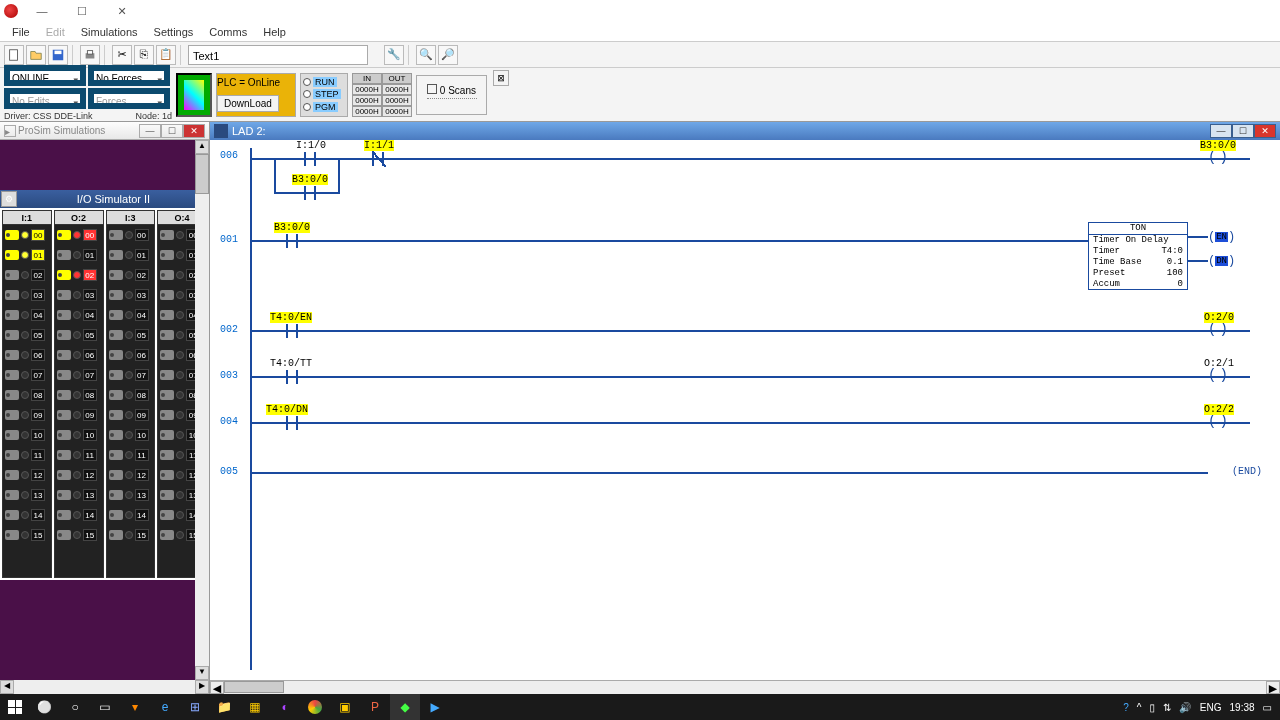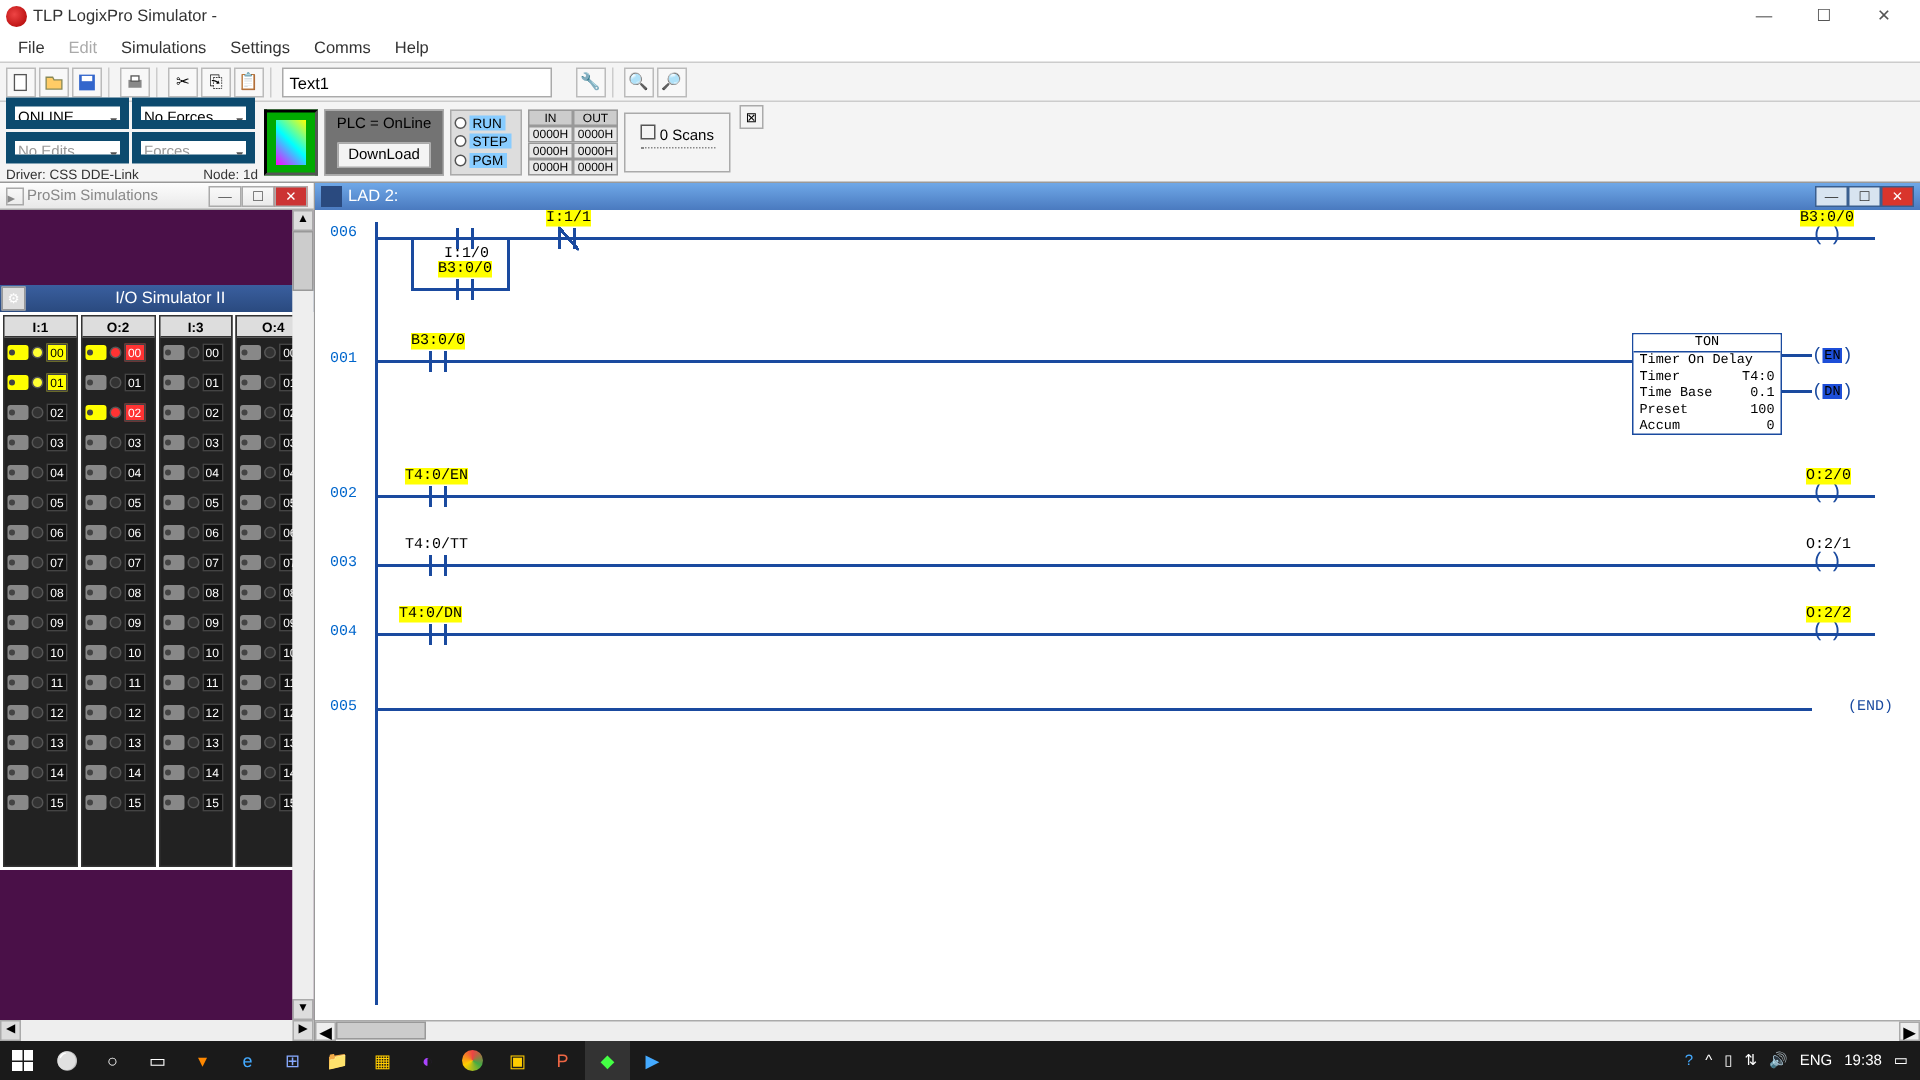--- a/index.html
+++ b/index.html
@@ -21,21 +21,21 @@
   .toolbar .textfield { flex: 0 0 180px; height: 20px; border: 1px solid #aaa; background: #fff; padding: 0 4px; line-height: 20px; }
   
   .ctrlrow { height: 54px; background: #f4f4f4; display: flex; align-items: center; padding: 2px 4px; border-bottom: 1px solid #999; gap: 4px; }
   .ctrlcol { display: flex; flex-direction: column; gap: 2px; }
   .combo { width: 82px; height: 21px; border: 6px solid #0c4a6e; background: #fff; padding: 0 2px; line-height: 16px; font-size: 10px; position: relative; overflow: hidden; }
   .combo::after { content: "▾"; position: absolute; right: 2px; top: 1px; font-size: 9px; color: #555; }
   .combo.disabled { color: #999; }
   .driverline { width: 168px; height: 14px; font-size: 9px; color: #333; display: flex; white-space: nowrap; }
   .plcchip { width: 36px; height: 44px; background: #0a0; border: 2px inset #555; display: flex; align-items: center; justify-content: center; }
   .plcchip-inner { width: 20px; height: 30px; background: linear-gradient(45deg, #f0f, #0ff, #ff0); }
-  .plcstatus { width: 80px; height: 44px; border: 1px solid #aaa; display: flex; flex-direction: column; align-items: center; justify-content: space-around; background: #737373; }
+  .plcstatus { width: 80px; height: 44px; border: 1px solid #aaa; display: flex; flex-direction: column; align-items: flex-start; justify-content: space-around; background: #eab308; }
   .plcstatus .line { font-size: 10px; }
   .modebox { width: 48px; height: 44px; border: 1px solid #aaa; background: #ddd; display: flex; flex-direction: column; justify-content: space-around; padding: 2px; }
   .modebox .mline { display: flex; align-items: center; gap: 2px; font-size: 9px; }
   .modebox .radio { width: 8px; height: 8px; border: 1px solid #555; border-radius: 50%; background: #fff; }
   .modebox .sel { background: #8cf; border-radius: 0; padding: 0 2px; }
   .memtable { display: flex; }
   .memcol { display: flex; flex-direction: column; }
   .memcell { width: 30px; height: 11px; border: 1px solid #999; font-size: 8px; text-align: center; background: #e8e8e8; line-height: 9px; }
   .memcell.hdr { background: #ccc; }
   .scanbox { width: 71px; height: 40px; border: 1px solid #aaa; display: flex; flex-direction: column; align-items: center; justify-content: center; font-size: 10px; gap: 2px; }
@@ -123,21 +123,20 @@
   .winlogo div { background: #fff;}
   .tray { margin-left: auto; display: flex; align-items: center; color: #fff; gap: 8px; padding-right: 8px; font-size: 10px;}
   
   svg.ic { width: 14px; height: 14px; }
 </style>
 </head>
 <body>
 
 <div class="titlebar">
   <div class="icon"></div>
-  <div class="title">TLP LogixPro Simulator  -</div>
   <div class="winbtn">—</div>
   <div class="winbtn">☐</div>
   <div class="winbtn close">✕</div>
 </div>
 
 <div class="menubar">
   <div class="menu">File</div>
   <div class="menu disabled">Edit</div>
   <div class="menu">Simulations</div>
   <div class="menu">Settings</div>
@@ -617,21 +616,21 @@
       </div>
     </div>
     <div class="ladcanvas">
 
       <div style="position:absolute;left:40px;top:8px;bottom:10px;width:2px;background:#1a4a9f;"></div>
 
       <div class="rungnum" style="top:10px;left:10px;">006</div>
       <div class="wire" style="left:40px;top:18px;width:1000px;"></div>
 
       <div class="contact" style="left:90px;top:12px;"></div>
-      <div class="tag" style="left:86px;top:0px;margin-top:24px;">I:1/0</div>
+      <div class="tag" style="left:86px;top:0px;">I:1/0</div>
 
       <div class="contact" style="left:158px;top:12px;">
           <div class="slash"></div>
         </div>
       <div class="tag hl" style="left:154px;top:0px;">I:1/1</div>
 
       <div class="vwire" style="left:64px;top:18px;height:36px;"></div>
       <div class="vwire" style="left:128px;top:18px;height:36px;"></div>
       <div class="wire" style="left:64px;top:52px;width:66px;"></div>
       <div class="contact" style="left:90px;top:46px;"></div>

